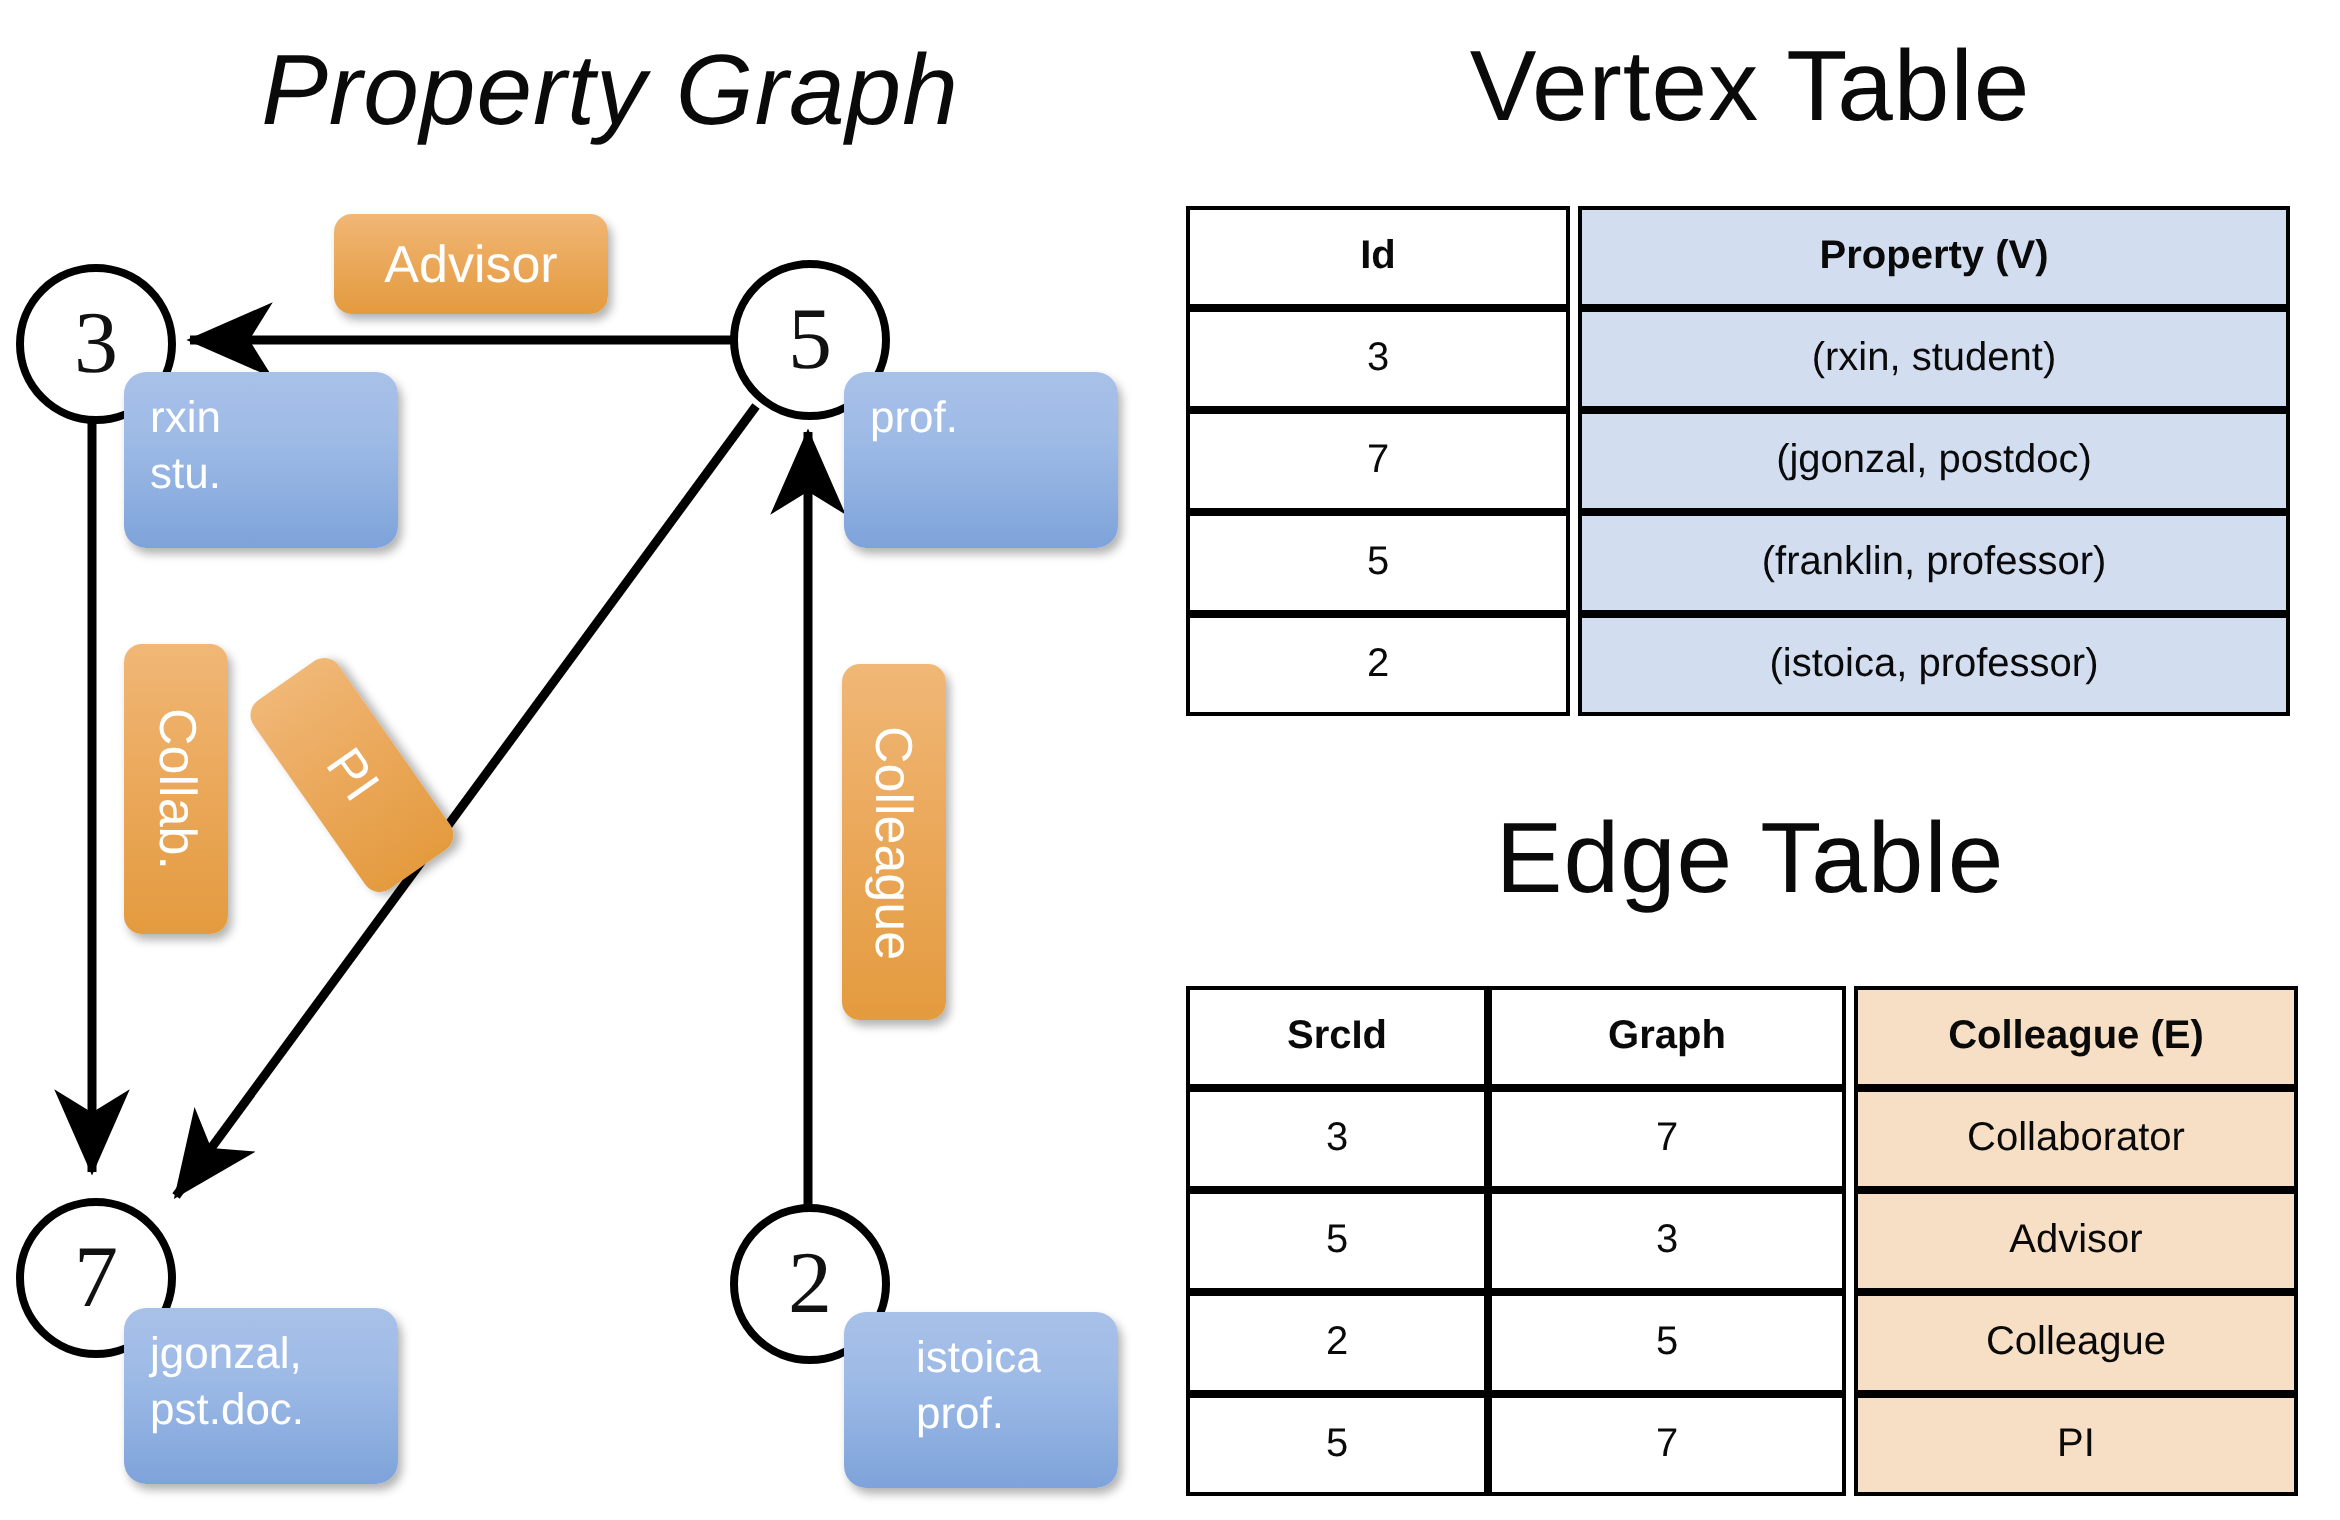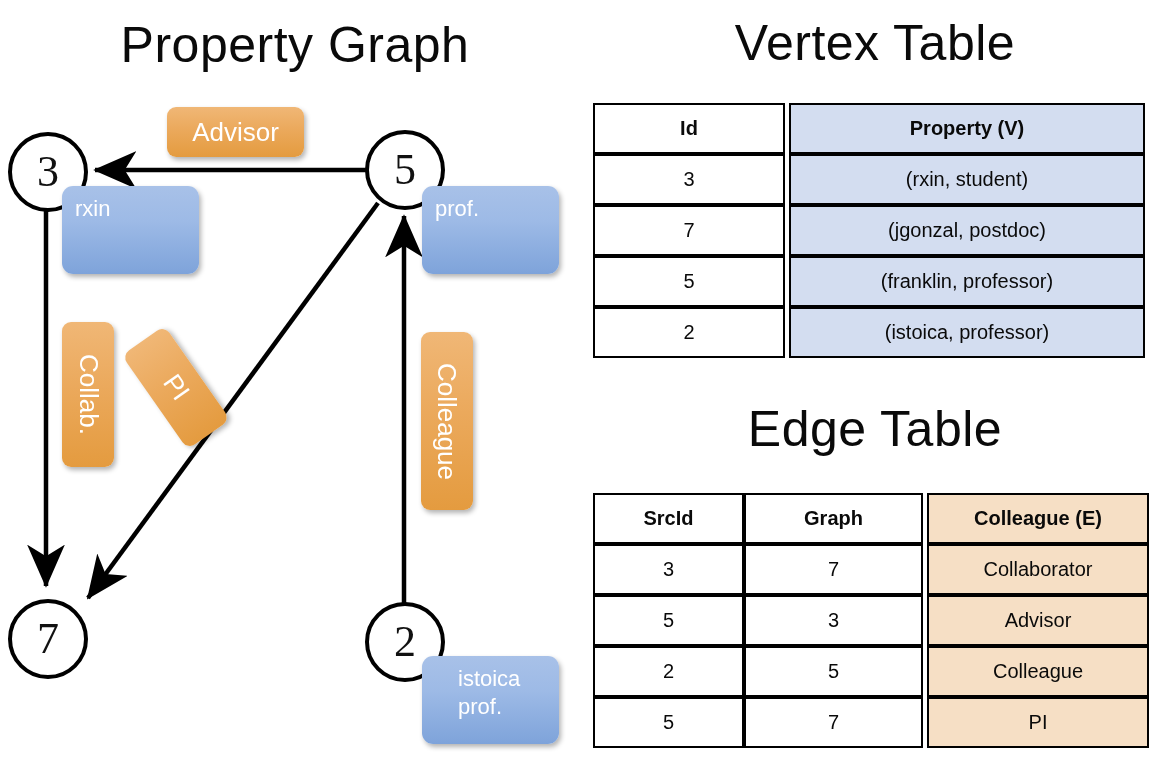--- a/index.html
+++ b/index.html
@@ -20,21 +20,21 @@
   .title {
     position: absolute;
     font-family: "Liberation Sans", sans-serif;
     font-weight: 300;
     font-size: 50px;
     letter-spacing: 0.5px;
     color: #0a0a0a;
     white-space: nowrap;
     text-align: center;
   }
-  #title-property-graph { left: 0px;   top: 16px;  width: 590px; }
+  #title-property-graph { left: 10px;   top: 16px;  width: 590px; font-style: italic; }
   #title-vertex-table   { left: 580px; top: 14px;  width: 590px; }
   #title-edge-table     { left: 580px; top: 400px; width: 590px; }
 
   
   #graph-panel {
     position: absolute;
     left: 0; top: 0;
     width: 590px; height: 760px;
   }
   #graph-svg { position: absolute; left: 0; top: 0; }
@@ -141,30 +141,35 @@
 
     <line x1="378" y1="203" x2="88" y2="598" stroke="#000" stroke-width="4.5" marker-end="url(#arrowhead)"></line>
 
     <line x1="404" y1="604" x2="404" y2="216" stroke="#000" stroke-width="4.5" marker-end="url(#arrowhead)"></line>
   </svg>
 
   <div class="node-circle" style="left:8px; top:132px;"></div>
   <div class="node-label" style="left:8px; top:132px;">3</div>
   <div class="prop-box" style="left:62px; top:186px; width:137px; height:88px;">
     <div>rxin</div>
+    <div>stu.</div>
   </div>
 
   <div class="node-circle" style="left:365px; top:130px;"></div>
   <div class="node-label" style="left:365px; top:130px;">5</div>
   <div class="prop-box" style="left:422px; top:186px; width:137px; height:88px;">
     <div>prof.</div>
   </div>
 
   <div class="node-circle" style="left:8px; top:599px;"></div>
   <div class="node-label" style="left:8px; top:599px;">7</div>
+  <div class="prop-box" style="left:62px; top:654px; width:137px; height:88px;">
+    <div>jgonzal,</div>
+    <div>pst.doc.</div>
+  </div>
 
   <div class="node-circle" style="left:365px; top:602px;"></div>
   <div class="node-label" style="left:365px; top:602px;">2</div>
   <div class="prop-box" style="left:422px; top:656px; width:137px; height:88px;padding-left:36px;">
     <div>istoica</div>
     <div>prof.</div>
   </div>
 
   <div class="edge-box" style="left:167px; top:107px; width:137px; height:50px;">
     <span>Advisor</span>

